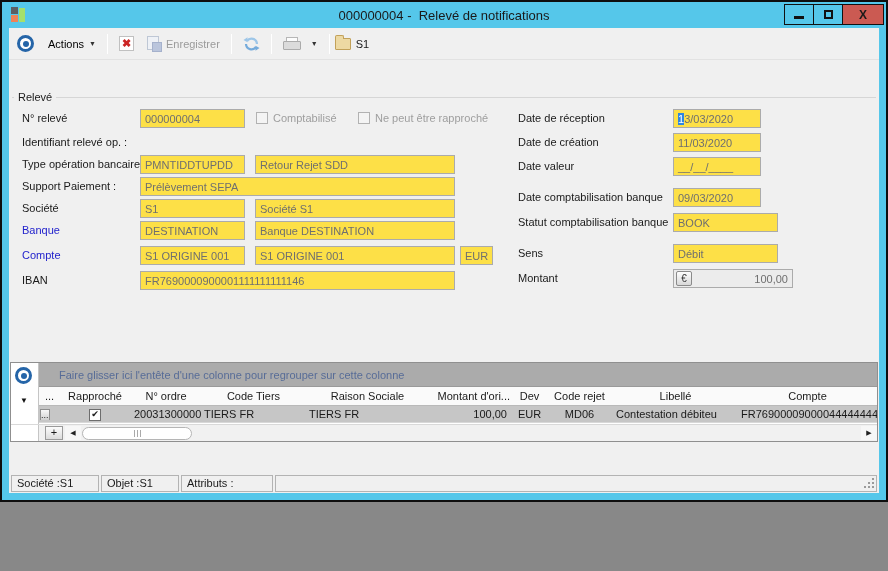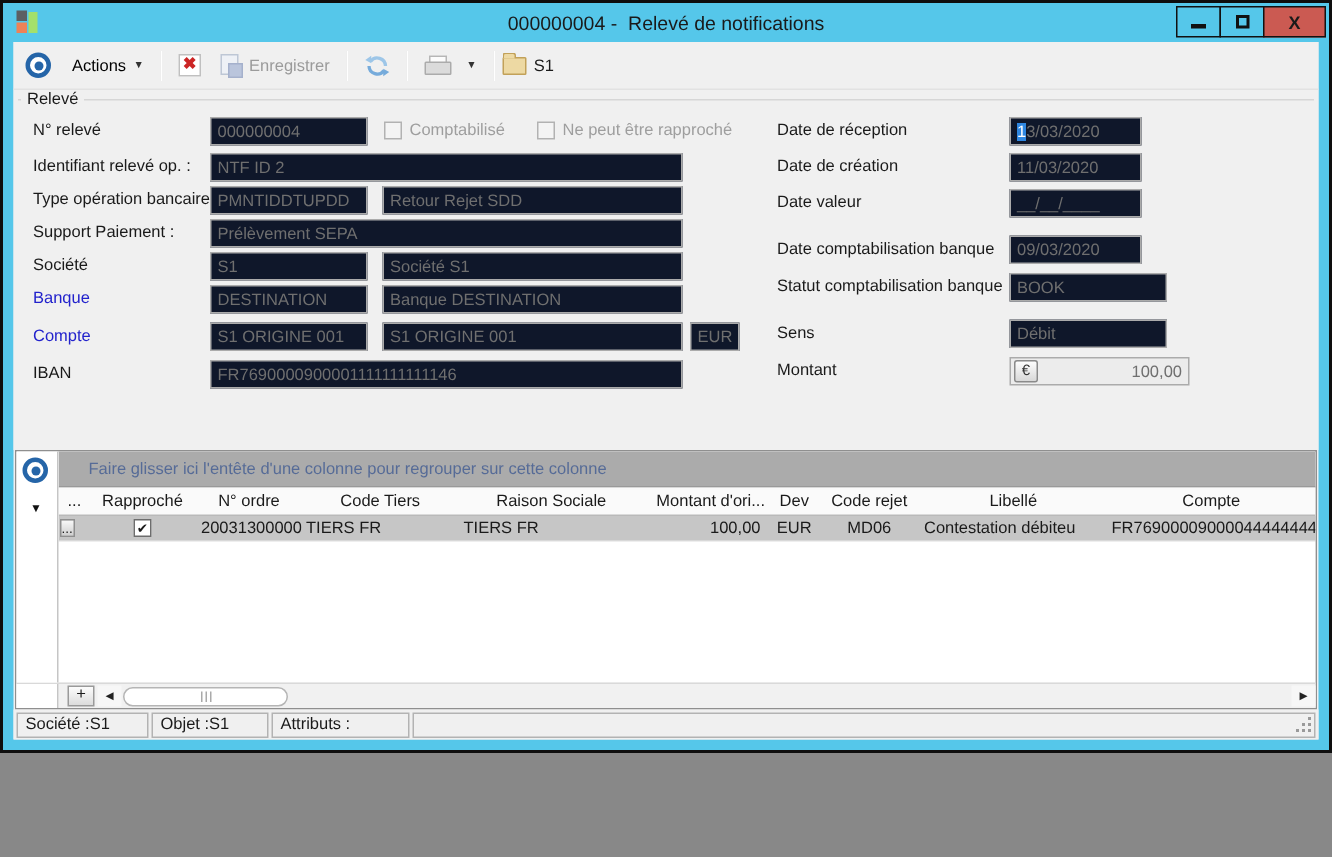--- a/index.html
+++ b/index.html
@@ -16,21 +16,21 @@
   .win-title { position:absolute; left:0; right:0; text-align:center; font-size:13px; white-space:pre; }
   .win-controls { position:absolute; right:2px; top:2px; display:flex; height:21px; z-index:2; }
   .wbtn { width:30px; height:21px; border:1px solid #111; margin-left:-1px;
           display:flex; align-items:center; justify-content:center; cursor:pointer; }
   .wbtn.close { width:42px; background:#cb5a52; font-weight:bold; font-size:12px; }
   .glyph-min { width:10px; height:3px; background:#111; margin-top:6px; }
   .glyph-max { width:9px; height:9px; border:2px solid #111; background:transparent; }
 
   
   .frame { position:absolute; top:26px; left:7px; right:7px; bottom:7px;
-           background:#f0f0f0; display:flex; flex-direction:column; }
+           background:#f0f0f0; display:flex; flex-direction:column;gap:31px; }
 
   
   .toolbar { height:32px; display:flex; align-items:center; padding-left:8px; background:#f0f0f0;
              border-bottom:1px solid #e2e2e2; flex:none; }
   .tb-btn { display:flex; align-items:center; gap:5px; border:none; background:transparent;
             font:inherit; padding:4px 6px; cursor:pointer; }
   .tb-btn.disabled { color:#9b9b9b; cursor:default; }
   .tb-sep { width:1px; height:20px; background:#c9c9c9; border-right:1px solid #fff; margin:0 5px; }
   .dd-arrow { font-size:7px; color:#333; }
   .icon-target { width:17px; height:17px; border:3px solid #2565a8; border-radius:50%;
@@ -56,21 +56,21 @@
   .icon-folder::before { content:""; position:absolute; left:-1px; top:-4px; width:7px; height:3px;
               background:#edd9a3; border:1px solid #c2a159; border-bottom:none;
               border-radius:2px 2px 0 0; }
 
   
   .form-area { height:240px; position:relative; flex:none; background:#f0f0f0; }
   .group-line { position:absolute; left:3px; right:3px; top:6px; border-top:1px solid #d6d6d6; }
   .group-title { position:absolute; left:5px; top:0; background:#f0f0f0; padding:0 4px; }
   .lbl { position:absolute; white-space:nowrap; }
   .lbl.link { color:#2222cc; cursor:pointer; }
-  .inp { position:absolute; height:19px; border:1px solid #ababab; background:#0f172a;
+  .inp { position:absolute; height:19px; border:1px solid #ababab; background:#fde047;
          color:#6f6f6f; display:flex; align-items:center; padding:0 4px; white-space:nowrap;
          overflow:hidden; }
   .cbx { position:absolute; display:flex; align-items:center; gap:5px; color:#9e9e9e; }
   .cbx .box { width:12px; height:12px; border:1px solid #b2b2b2; background:#f4f4f4; flex:none; }
   .sel-char { background:#2e86e0; color:#fff; }
   .inp.amount { justify-content:flex-end; background:#ececec; }
   .euro-btn { position:absolute; left:2px; top:1px; width:16px; height:15px;
               border:1px solid #8a8a8a; border-radius:2px;
               background:linear-gradient(#fdfdfd,#d8d8d8);
               display:flex; align-items:center; justify-content:center;
@@ -216,23 +216,20 @@
       <div class="cbx" style="left:247px;top:21px;justify-content:space-between;">
         <span class="box"></span>
         <span>Comptabilisé</span>
       </div>
       <div class="cbx" style="left:349px;top:21px;">
         <span class="box"></span>
         <span>Ne peut être rapproché</span>
       </div>
 
       <span class="lbl" style="left:13px;top:45px;">Identifiant relevé op. :</span>
-      <div class="inp" style="left:131px;top:42px;width:315px;">
-        <span>NTF ID 2</span>
-      </div>
 
       <span class="lbl" style="left:13px;top:67px;">Type opération bancaire</span>
       <div class="inp" style="left:131px;top:64px;width:105px;">
         <span>PMNTIDDTUPDD</span>
       </div>
       <div class="inp" style="left:246px;top:64px;width:200px;">
         <span>Retour Rejet SDD</span>
       </div>
 
       <span class="lbl" style="left:13px;top:89px;">Support Paiement :</span>

